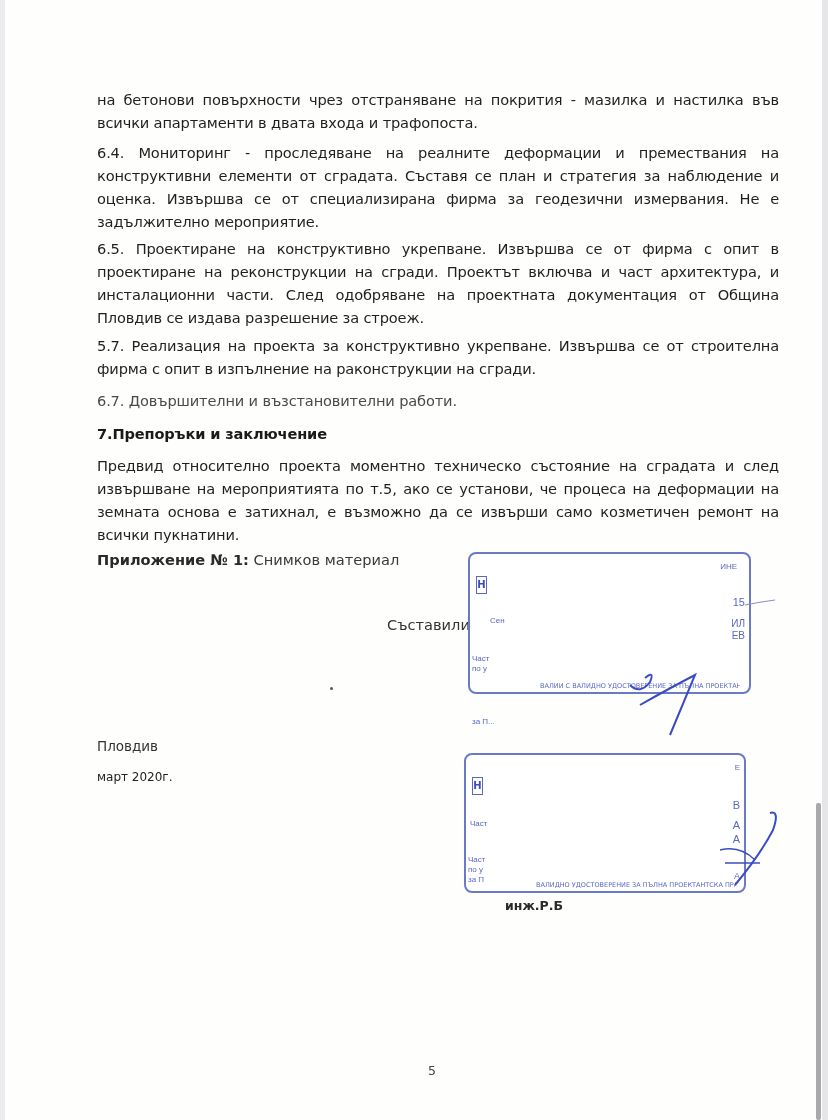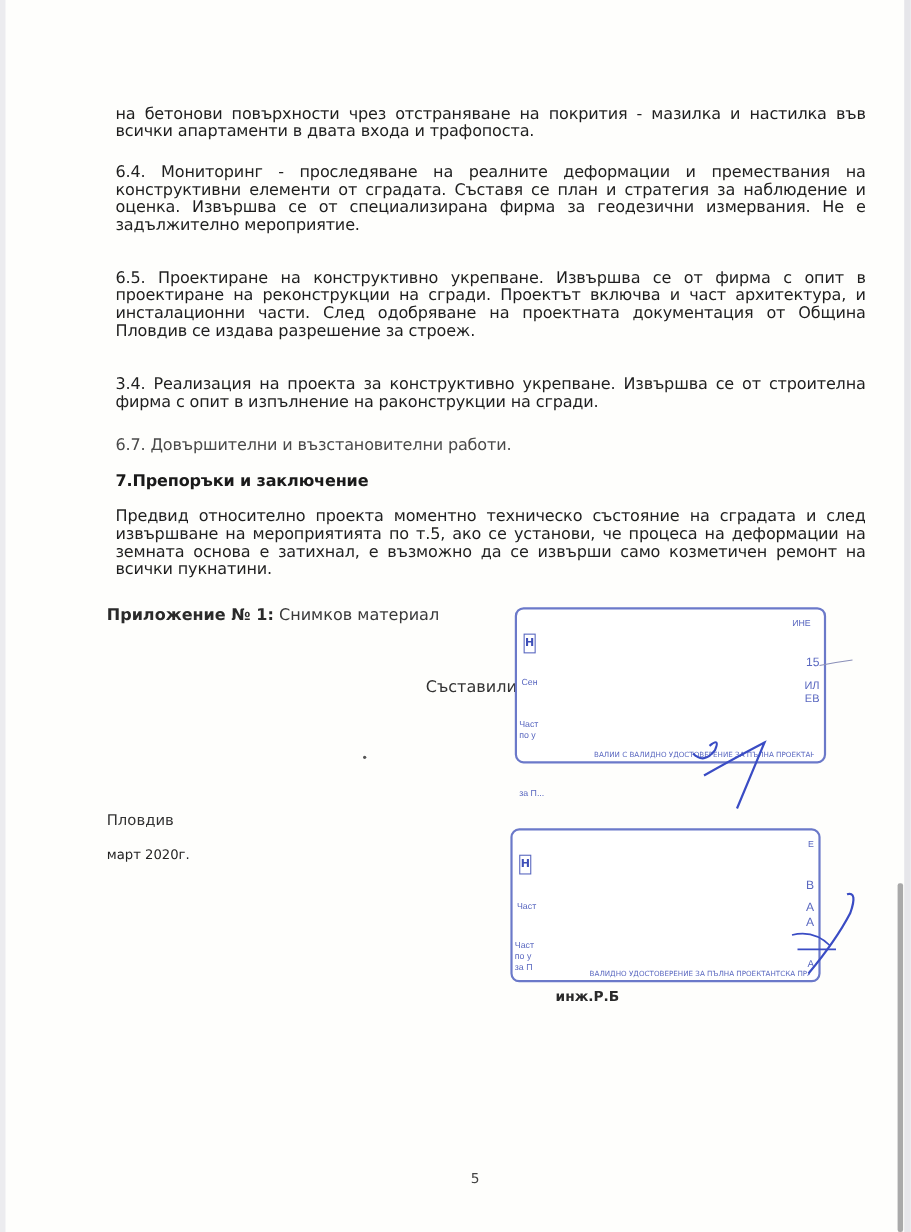--- a/index.html
+++ b/index.html
@@ -5,21 +5,21 @@
     html, body { margin: 0; padding: 0; }
     body {
       width: 828px; height: 1120px; position: relative; overflow: hidden;
       background: #fefefc;
       font-family: "DejaVu Sans", "Liberation Sans", sans-serif;
       color: #2b2b2b;
     }
     .edge-left { position: absolute; left: 0; top: 0; width: 5px; height: 1120px; background: #ececef; }
     .edge-right { position: absolute; right: 0; top: 0; width: 6px; height: 1120px; background: #e6e6ea; }
     .scrollbar { position: absolute; left: 816px; top: 803px; width: 5px; height: 317px; background: #a9a9a9; border-radius: 2px; }
-    p { margin: 8px; font-size: 14.6px; line-height: 16px; text-align: justify; letter-spacing: -0.15px; }
+    p { margin: 0; font-size: 14.6px; line-height: 23px; text-align: justify; letter-spacing: -0.15px; }
     .para { position: absolute; left: 97px; width: 682px; }
     .dark { color: #1f1f1f; }
     .mid { color: #4a4a4a; }
     .heading { font-weight: bold; color: #1a1a1a; }
     .annex { position: absolute; left: 97px; top: 551px; font-size: 14.6px; color: #3a3a3a; }
     .annex b { color: #2a2a2a; }
     .composed { position: absolute; left: 387px; top: 616px; font-size: 14.6px; color: #333; }
     .city { position: absolute; left: 97px; top: 738px; font-size: 13.5px; color: #333; }
     .date { position: absolute; left: 97px; top: 770px; font-size: 12px; color: #222; }
     .page-num { position: absolute; left: 428px; top: 1063px; font-size: 12.5px; color: #444; }
@@ -36,37 +36,37 @@
 </head>
 <body>
 
 <div class="edge-left"></div>
 <div class="edge-right"></div>
 <div class="scrollbar"></div>
 
 <p class="para dark" style="top:88px;">на бетонови повърхности чрез отстраняване на покрития -  мазилка и настилка във всички апартаменти в двата входа и трафопоста.</p>
 <p class="para dark" style="top:141px;">6.4. Мониторинг - проследяване на реалните деформации и премествания на конструктивни елементи от сградата. Съставя се план и стратегия за наблюдение и оценка. Извършва се от специализирана фирма за геодезични измервания. Не е задължително мероприятие.</p>
 <p class="para dark" style="top:237px;">6.5. Проектиране на конструктивно укрепване. Извършва се от фирма с опит в проектиране на реконструкции на сгради. Проектът включва и част архитектура, и инсталационни части. След одобряване на проектната документация от Община Пловдив се издава разрешение за строеж.</p>
-<p class="para dark" style="top:334px;">3.4. Реализация на проекта за конструктивно укрепване. Извършва се от строителна фирма с опит в изпълнение на раконструкции на сгради.</p>
+<p class="para dark" style="top:334px;">5.7. Реализация на проекта за конструктивно укрепване. Извършва се от строителна фирма с опит в изпълнение на раконструкции на сгради.</p>
 <p class="para mid" style="top:389px;">6.7. Довършителни и възстановителни работи.</p>
 
 <p class="para heading" style="top:422px;">7.Препоръки и заключение</p>
 <p class="para dark" style="top:454px;">Предвид относително проекта моментно техническо състояние на сградата и след извършване на мероприятията по т.5, ако се установи, че процеса на деформации на земната основа е затихнал, е възможно да се извърши само козметичен ремонт на всички пукнатини.</p>
 
 <div class="annex">
   <b>Приложение № 1:</b>
   <span>Снимков материал</span>
 </div>
 
 <div class="composed">Съставили:</div>
 <div class="dot"></div>
 
 <div class="stamp stamp1">
   <div class="stamp-logo" style="left:6px; top:22px;">Н</div>
-  <div class="stamp-frag" style="left:4px; top:62px;">Сен</div>
+  <div class="stamp-frag" style="left:20px; top:62px;">Сен</div>
   <div class="stamp-frag" style="left:2px; top:100px;">Част</div>
   <div class="stamp-frag" style="left:2px; top:110px;">по у</div>
   <div class="stamp-frag" style="left:2px; top:120px;margin-top:43px;">за П...</div>
   <div class="stamp-frag" style="right:12px; top:8px;">ИНЕ</div>
   <div class="stamp-frag" style="right:4px; top:42px; font-size:11px;text-align:right;">15</div>
   <div class="stamp-frag" style="right:4px; top:64px; font-size:10px;">ИЛ</div>
   <div class="stamp-frag" style="right:4px; top:76px; font-size:10px;">ЕВ</div>
   <div class="stamp-foot" style="left:70px; width:200px;">ВАЛИИ С ВАЛИДНО УДОСТОВЕРЕНИЕ ЗА ПЪЛНА ПРОЕКТАНТСКА ПРАВОСПОСОБНОСТ</div>
 </div>
 <svg class="sig" style="left:610px; top:570px;" width="170" height="170">

